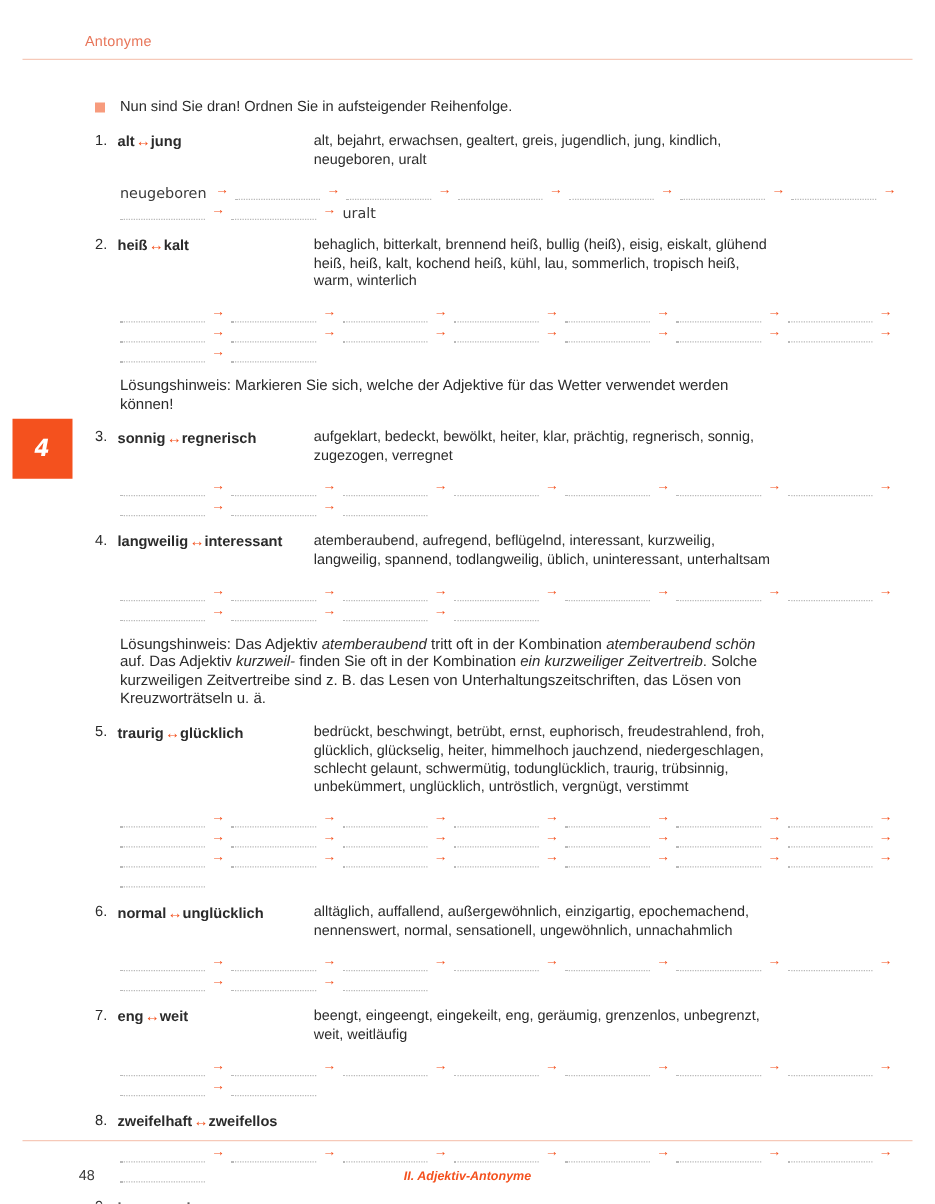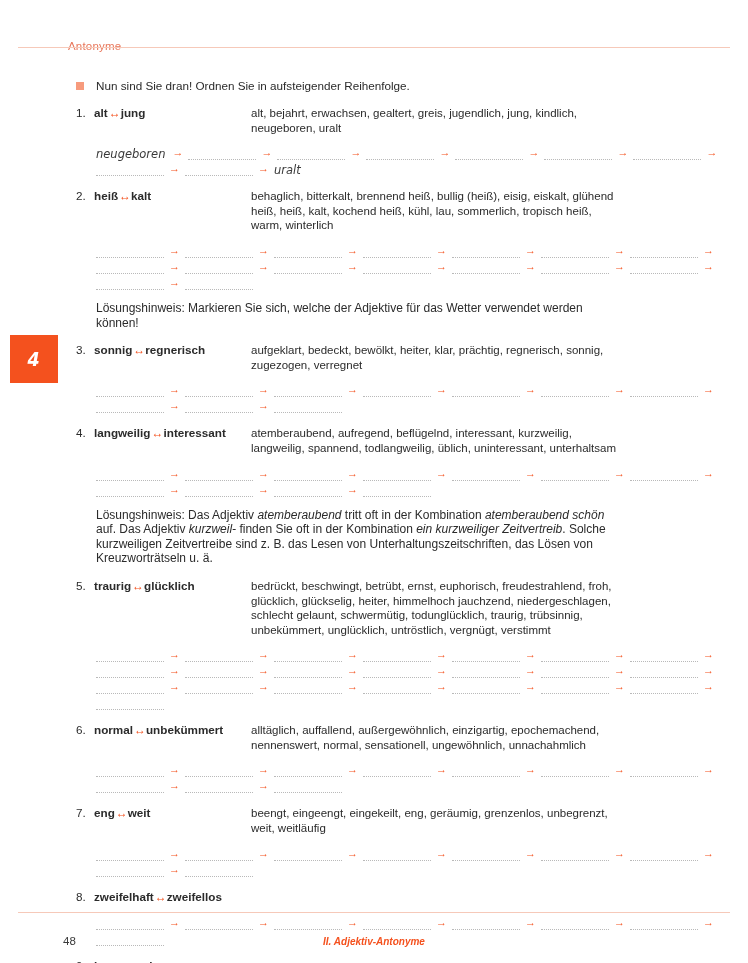--- a/index.html
+++ b/index.html
@@ -19,21 +19,21 @@
   
   .page-header {
     position: absolute;
     left: 0; top: 0;
     width: 748px;
     height: 50px;
   }
   .header-title {
     position: absolute;
     left: 68px;
-    top: 40px;
+    top: 28px;
     font-size: 11.5px;
     color: #e8765a;
     letter-spacing: 0.2px;
   }
   .header-rule {
     position: absolute;
     left: 18px;
     top: 47px;
     width: 712px;
     height: 1px;
@@ -149,21 +149,20 @@
     color: #f4511e;
     font-size: 11px;
     line-height: 11px;
     padding: 0 5px;
     flex: 0 0 auto;
     transform: translateY(-2px);
   }
   .filled {
     border-bottom: none;
     font-family: "DejaVu Sans", sans-serif;
-    font-style: italic;
     font-size: 11.5px;
     color: #3a3a3a;
     height: 12px;
     line-height: 12px;
     width: auto;
     padding-right: 2px;
     text-align: center;
   }
 
   
@@ -434,21 +433,21 @@
             <span class="slot-arrow">→</span>
           </div>
           <div class="ans-row">
             <div class="slot"></div>
           </div>
         </div>
       </div>
       <div class="exercise">
         <div class="ex-head">
           <div class="ex-num">6.</div>
-          <div class="ex-pair"><span>normal</span><span class="pair-arrow">↔</span><span>unbekümmert</span></div>
+          <div class="ex-pair"><span>normal</span><span class="pair-arrow">↔</span><span>unglücklich</span></div>
           <div class="ex-words">alltäglich, auffallend, außergewöhnlich, einzigartig, epochemachend, nennenswert, normal, sensationell, ungewöhnlich, unnachahmlich</div>
         </div>
         <div class="answers">
           <div class="ans-row">
             <div class="slot"></div>
             <span class="slot-arrow">→</span>
             <div class="slot"></div>
             <span class="slot-arrow">→</span>
             <div class="slot"></div>
             <span class="slot-arrow">→</span>

